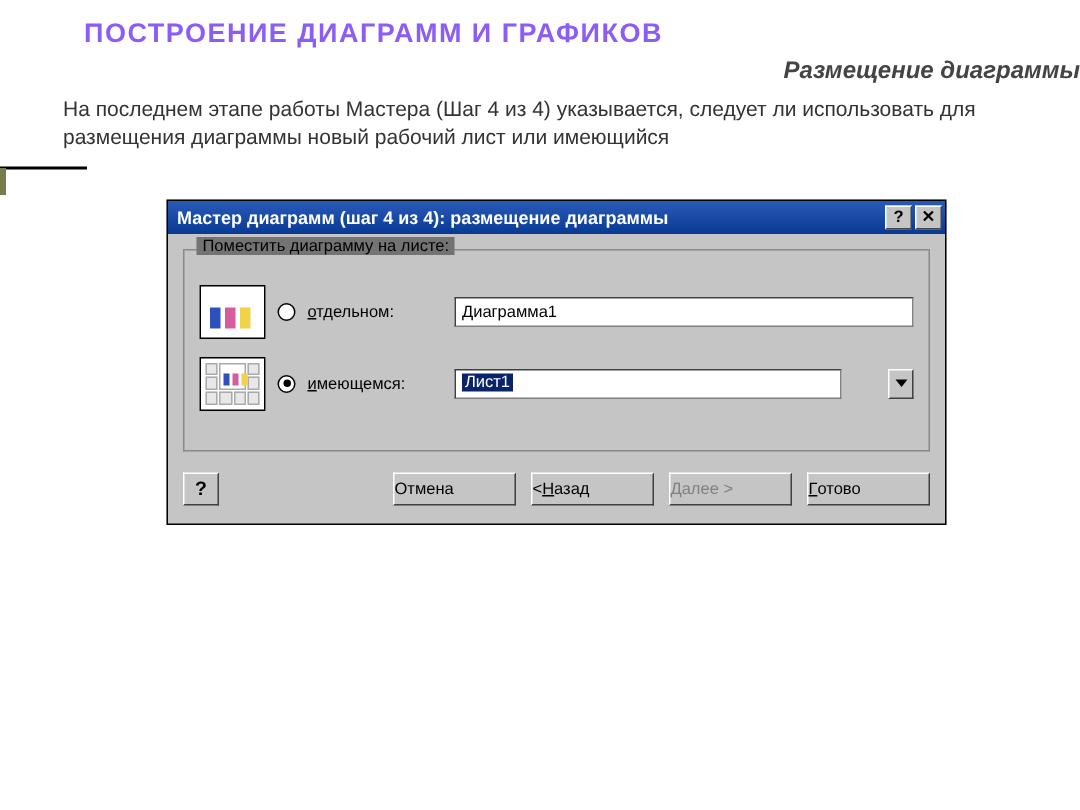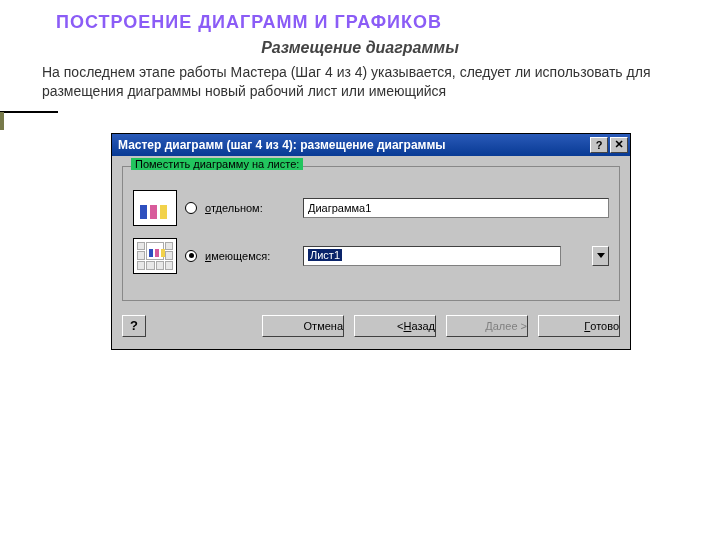--- a/index.html
+++ b/index.html
@@ -16,21 +16,21 @@
     font-weight: bold;
     letter-spacing: 1px;
     color: #8b5cf6;
     padding: 12px 0 0 56px;
   }
   .heading2 {
     font-size: 16px;
     font-weight: bold;
     font-style: italic;
     color: #444;
-    text-align: center;
+    text-align: right;
     padding: 6px 0 2px 0;
   }
   .body-text {
     font-size: 14px;
     color: #333;
     padding: 4px 0 8px 42px;
     line-height: 1.35;
     width: 700px;
   }
   .rule {
@@ -85,21 +85,21 @@
     margin: 10px 10px 8px 10px;
     border: 1px solid #888;
     border-top: none;
     position: relative;
     padding: 18px 10px 14px 10px;
   }
   .group-legend {
     position: absolute;
     top: -8px;
     left: 8px;
-    background: #22c55e;
+    background: #737373;
     padding: 0 4px;
     font-size: 11px;
     text-align: center;
   }
   .group::before {
     content:"";
     position:absolute;
     top:0; left:0; right:0;
     border-top:1px solid #888;
   }
@@ -217,21 +217,21 @@
     font-weight:bold;
     font-size:13px;
   }
   .spacer{flex:1;}
   .btn{
     width:82px;height:22px;
     border:1px solid #fff;
     border-right-color:#404040;
     border-bottom-color:#404040;
     background:#c5c5c5;
-    display:flex;align-items:center;justify-content:flex-end;
+    display:flex;align-items:center;justify-content:flex-start;
     font-size:11px;
     cursor:default;
   }
   .btn.disabled{color:#808080;}
   .click-marker {
     position:absolute;
     left:0;
     top:112px;
     width:4px;
     height:18px;

